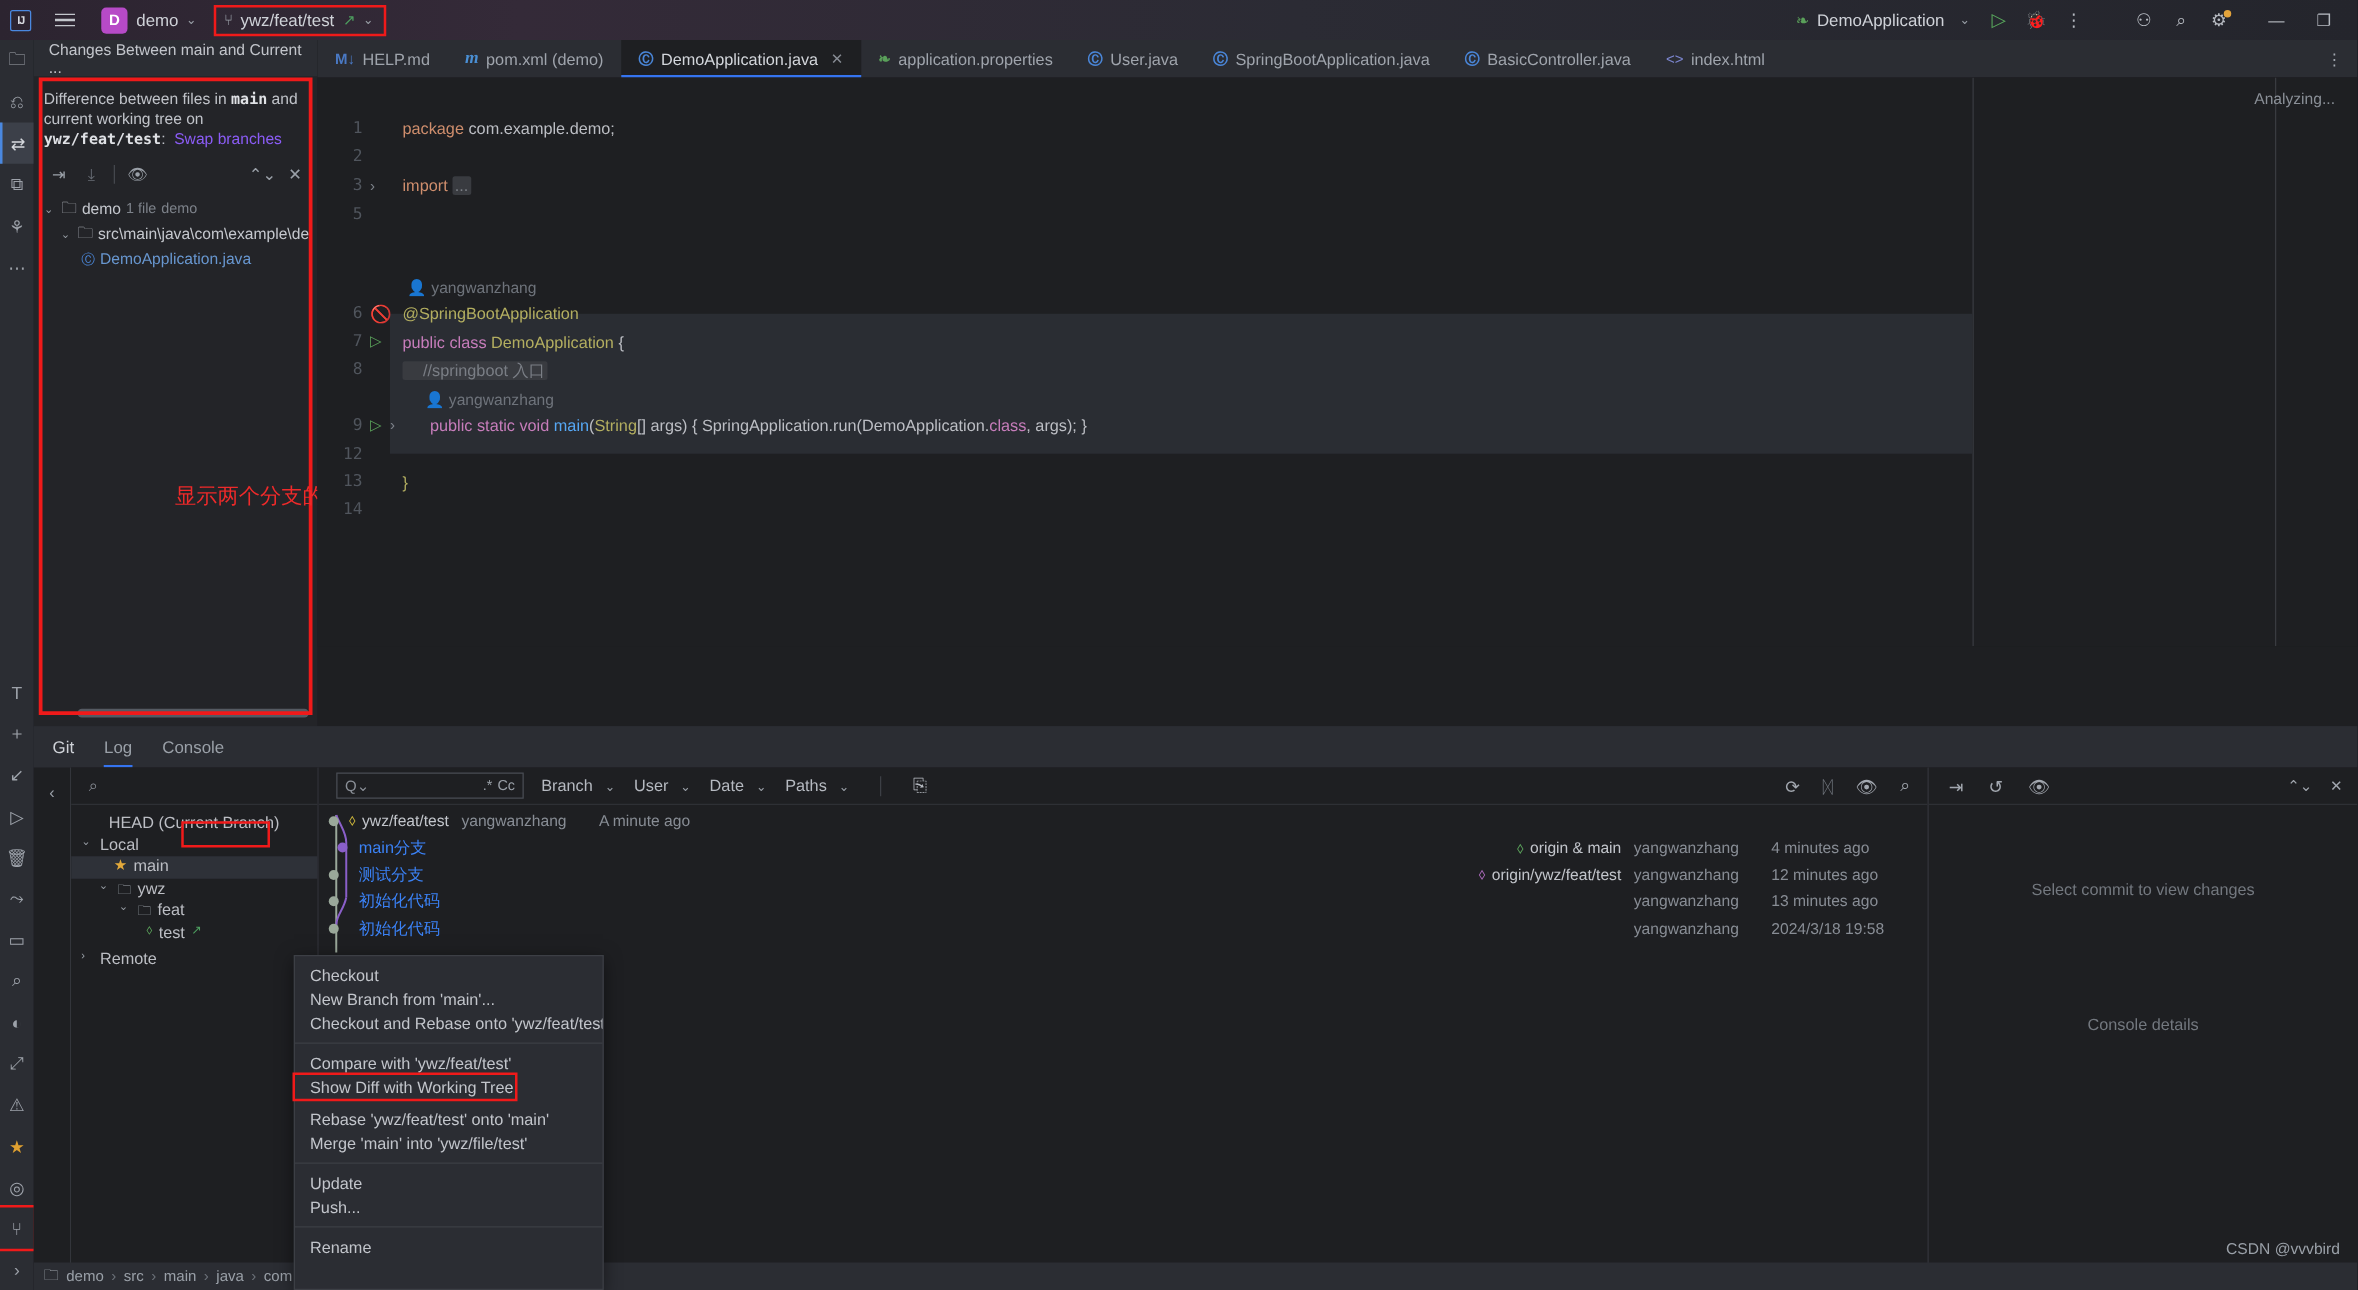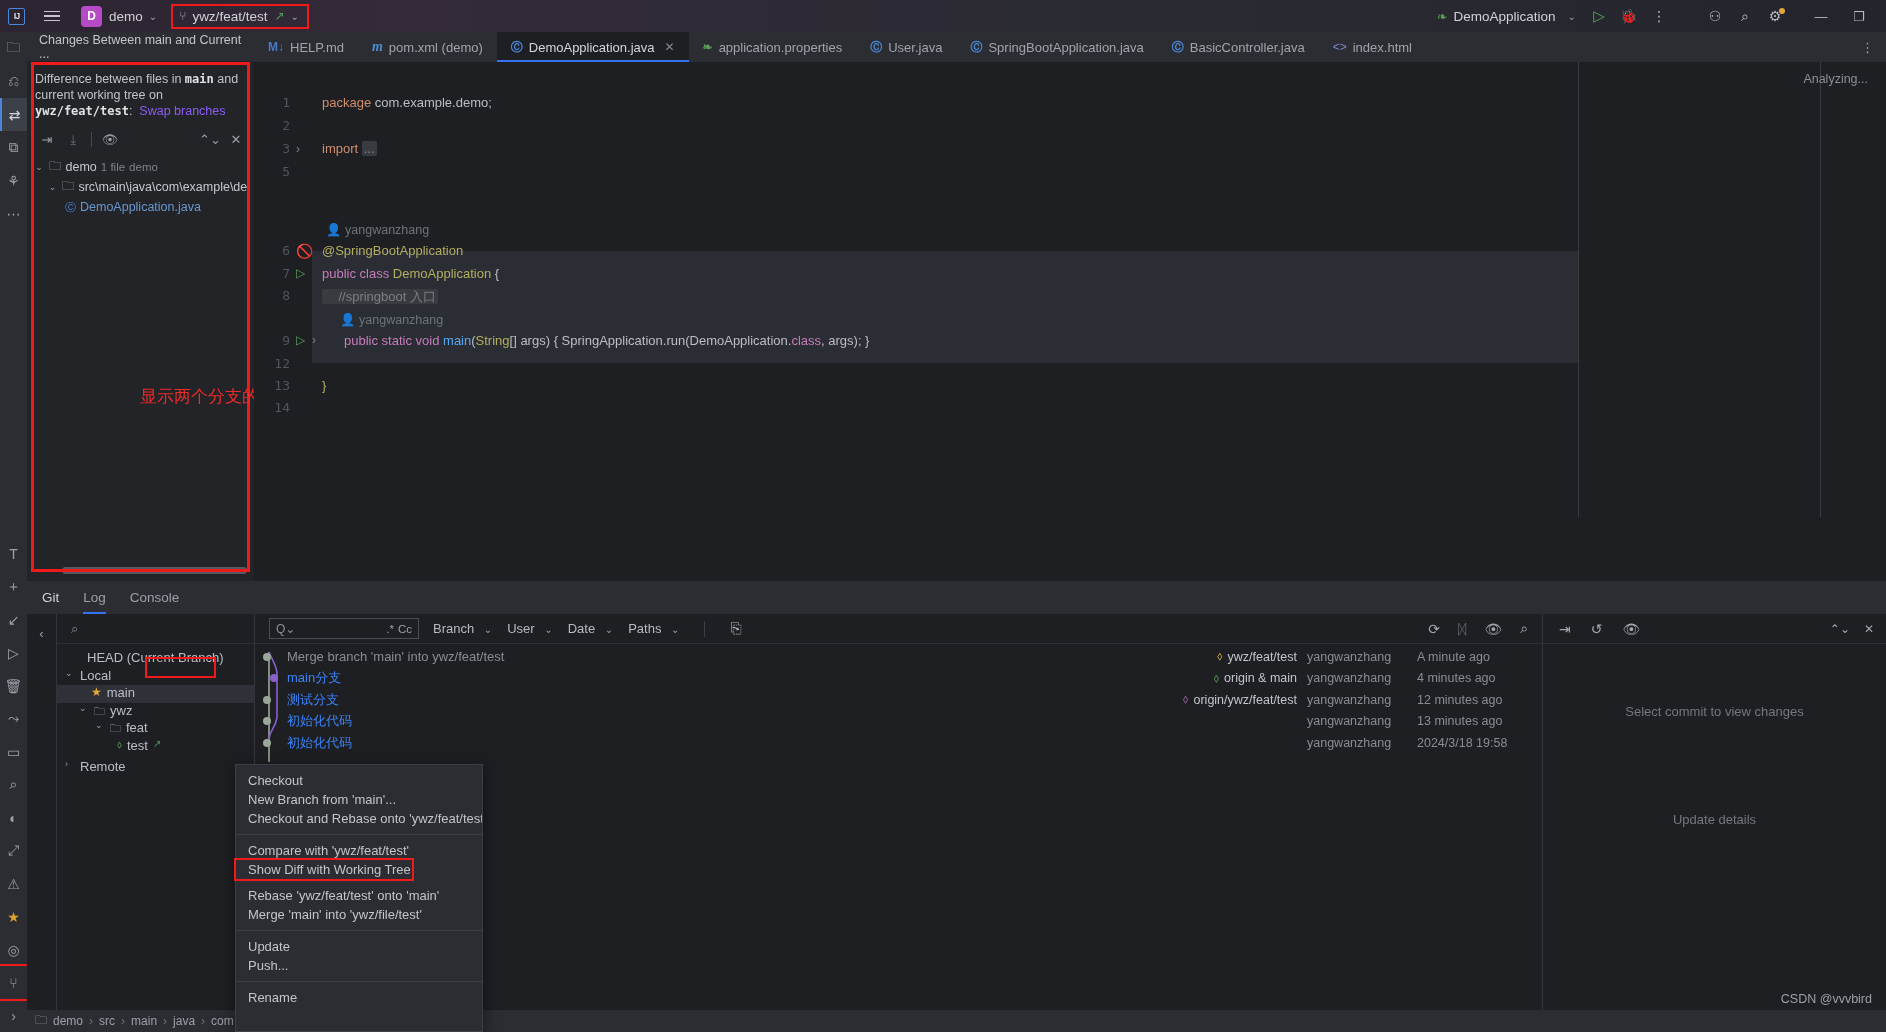--- a/index.html
+++ b/index.html
@@ -470,21 +470,20 @@
             <path d="M14 8 C14 30, 14 50, 14 74" stroke="#9aa89a" stroke-width="1.6" fill="none"></path>
             <path d="M14 8 C18 18, 22 22, 22 30 L22 74" stroke="#8a5fc9" stroke-width="1.6" fill="none"></path>
             <path d="M14 74 L14 118" stroke="#9aa89a" stroke-width="1.6" fill="none"></path>
             <path d="M22 74 C20 84, 14 88, 14 96" stroke="#8a5fc9" stroke-width="1.6" fill="none"></path>
           </svg>
 
           <div class="crow">
             <div class="c-graph">
                 <span class="c-dot" style="background:#9aa89a"></span>
               </div>
-            <div class="c-subject dim">Merge branch 'main' into ywz/feat/test</div>
             <div class="c-ref">
                 <span style="color:#c9b33a;">⬨</span>
                 <span>ywz/feat/test</span>
               </div>
             <div class="c-author">yangwanzhang</div>
             <div class="c-date">A minute ago</div>
           </div>
 
           <div class="crow">
             <div class="c-graph" style="padding-left:14px;">
@@ -538,21 +537,21 @@
         <div class="det-toolbar">
           <span>⇥</span>
           <span>↺</span>
           <span>👁</span>
           <span class="det-right">
             <span>⌃⌄</span>
             <span>✕</span>
           </span>
         </div>
         <div class="det-msg">Select commit to view changes</div>
-        <div class="det-msg2">Update details</div>
+        <div class="det-msg2">Console details</div>
       </div>
     </div>
   </div>
 
   <div class="ctx">
     <div class="ctx-item">Checkout</div>
     <div class="ctx-item">New Branch from 'main'...</div>
     <div class="ctx-item">Checkout and Rebase onto 'ywz/feat/test'</div>
     <div class="ctx-sep"></div>
     <div class="ctx-item">Compare with 'ywz/feat/test'</div>

